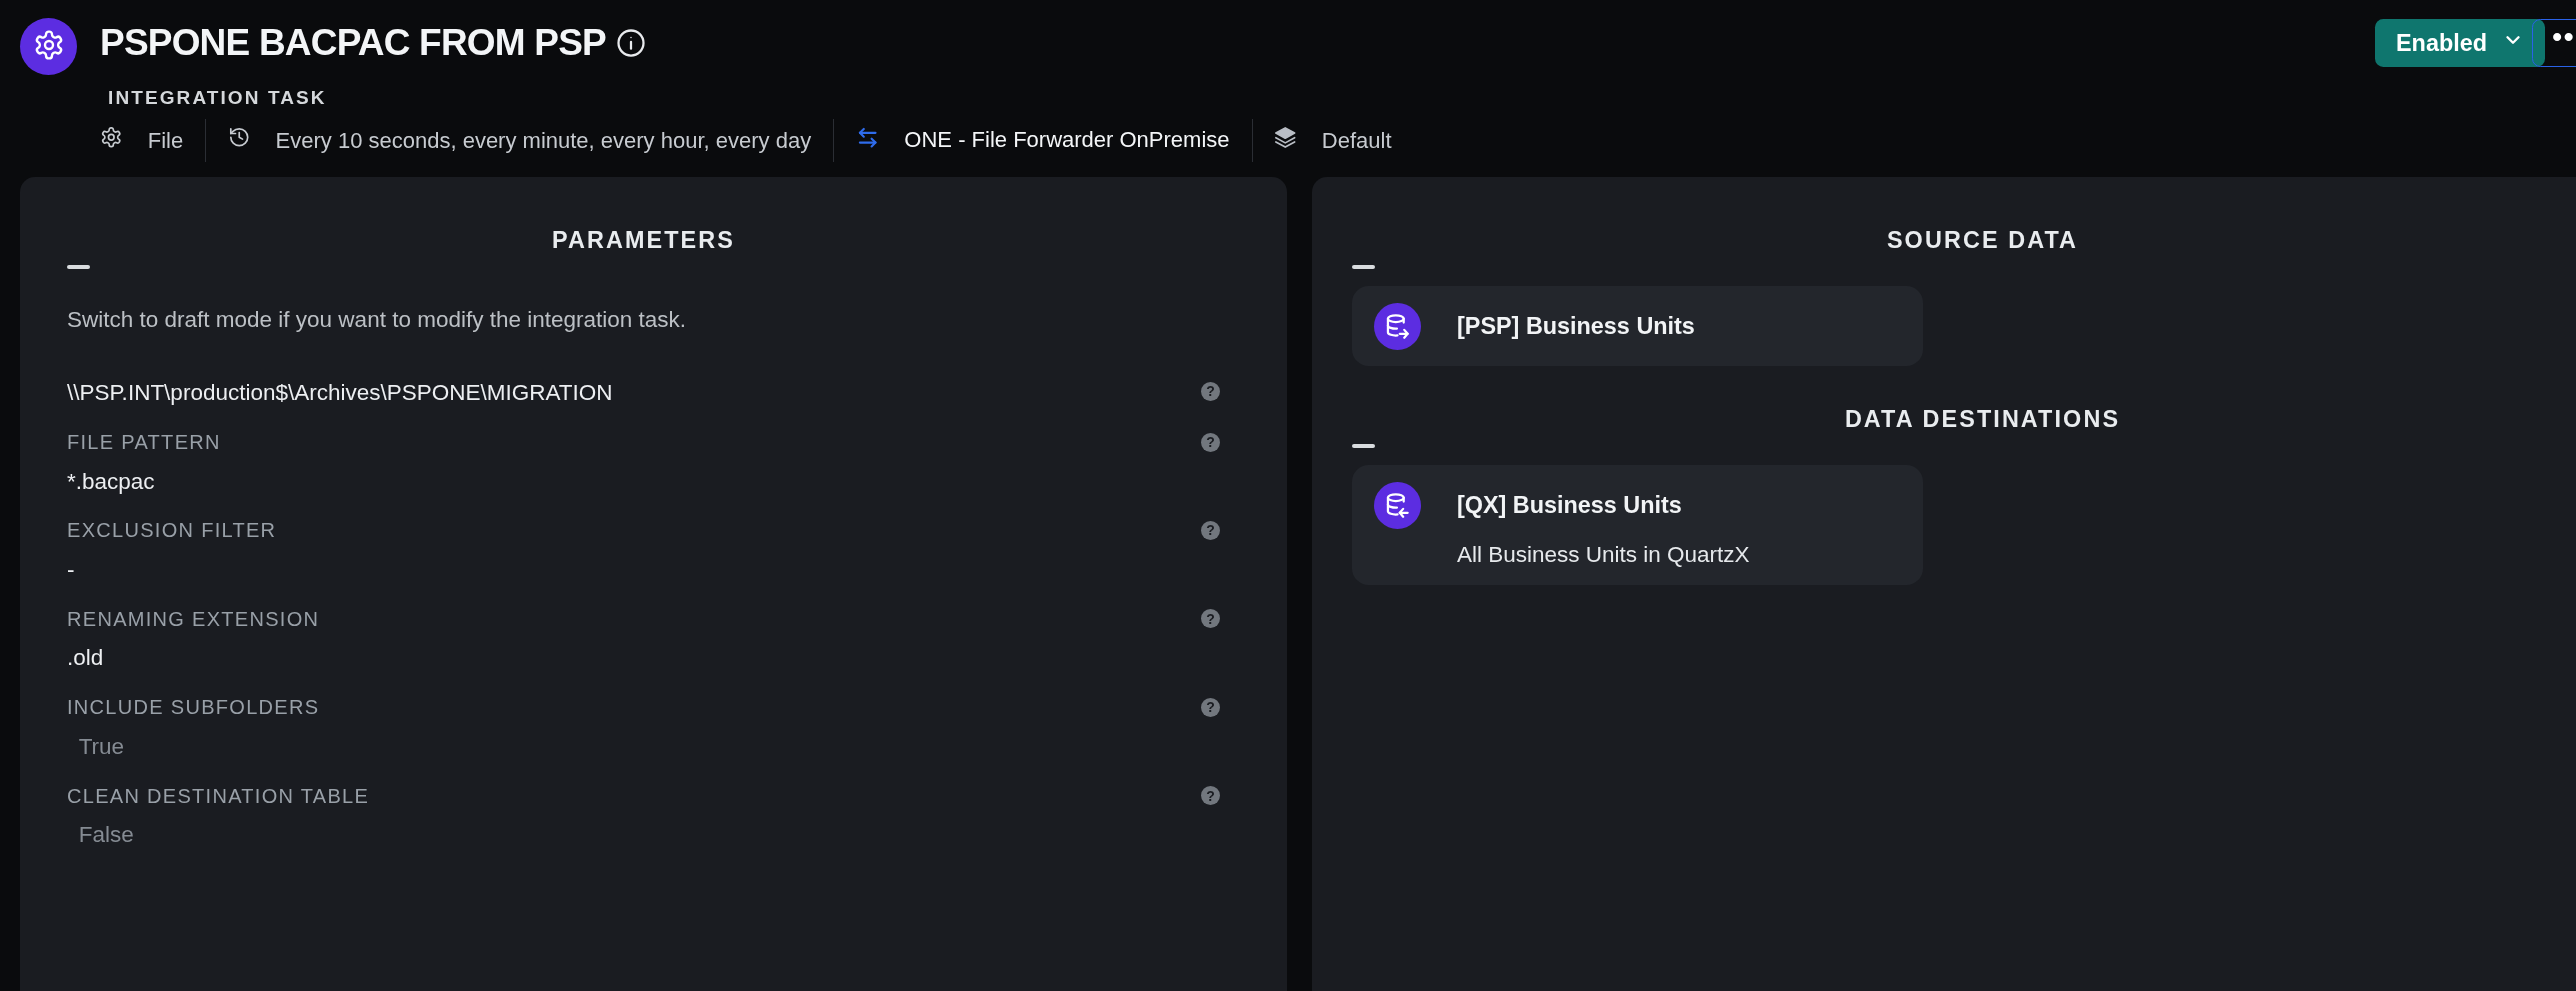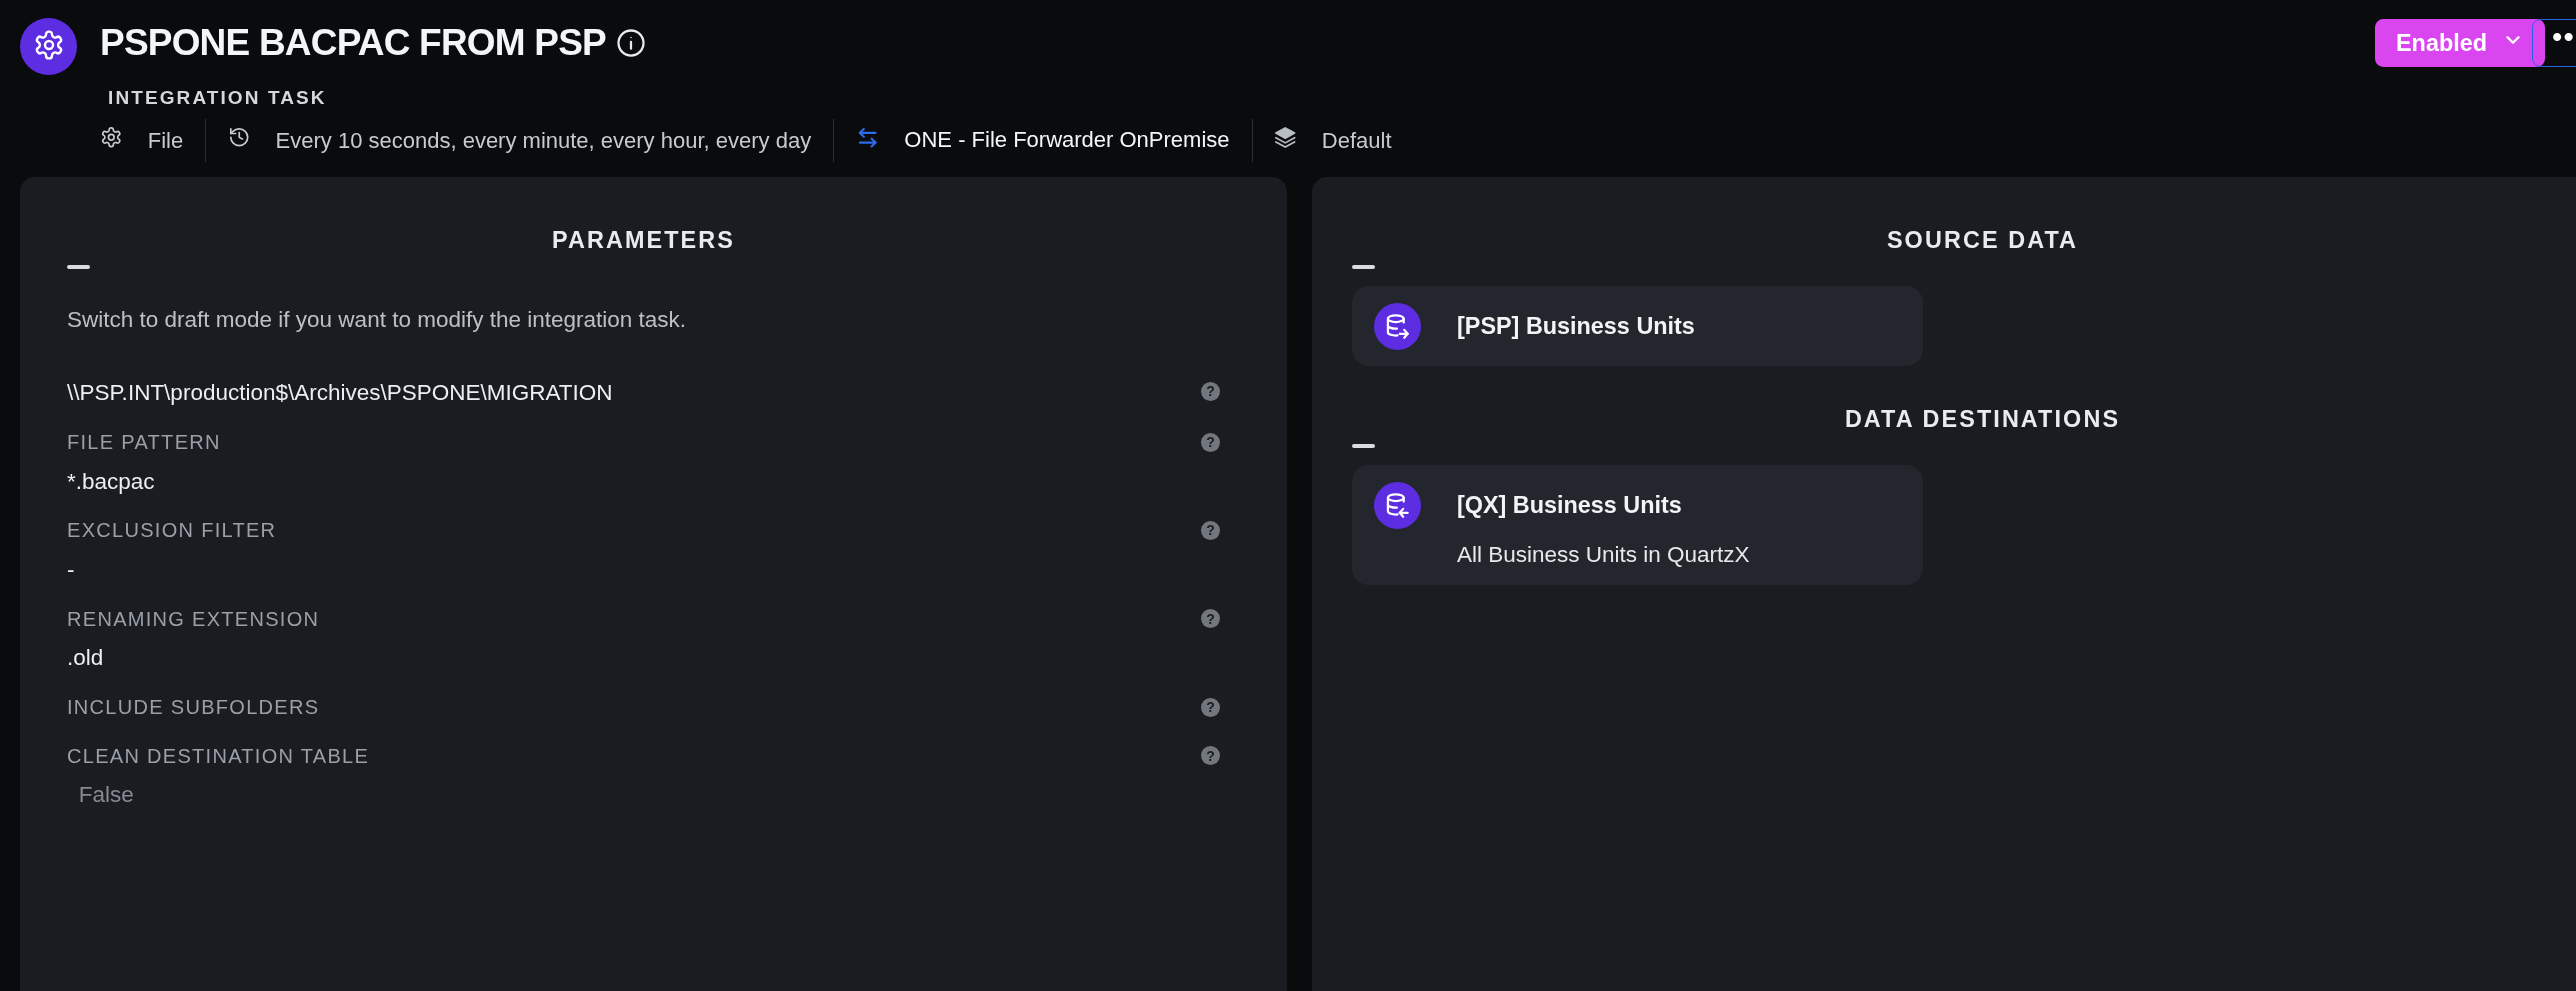--- a/index.html
+++ b/index.html
@@ -37,21 +37,21 @@
   .toolbar-item {
     display:flex; align-items:center; gap:25px;
     padding:0 22px; font-size:22px; color:#c7cbd0; white-space:nowrap;
   }
   .toolbar-item:first-child { padding-left:13.3px; }
   .toolbar-item.highlight { color:#f4f6f8; }
   .toolbar-divider { width:0.8px; height:43px; background:#2b2e34; }
 
   .status-btn {
     position:absolute; left:2375px; top:19px; height:48px;
-    background:#d946ef; border:none; border-radius:8.3px;
+    background:#0f766e; border:none; border-radius:8.3px;
     display:flex; align-items:center; gap:15px; padding:0 21px;
     font-size:23.4px; font-weight:700; color:#ffffff; cursor:pointer;
     font-family:"Liberation Sans", sans-serif;
   }
   .more-btn {
     position:absolute; left:2532px; top:19px; width:75px; height:48px;
     background:transparent; border:1.7px solid #2a62e8; border-radius:8.3px;
     color:#ffffff; font-size:28px; font-weight:700; letter-spacing:1.7px;
     display:flex; align-items:center; justify-content:center; cursor:pointer;
     line-height:16.7px; padding-bottom:11.7px;
@@ -228,20 +228,21 @@
       </div>
 
       <div class="field">
         <div class="field-label">RENAMING EXTENSION</div>
         <div class="field-value">.old</div>
         <div class="help-icon">?</div>
       </div>
 
       <div class="field">
         <div class="field-label">INCLUDE SUBFOLDERS</div>
+        <div class="field-value muted indent">True</div>
         <div class="help-icon">?</div>
       </div>
 
       <div class="field">
         <div class="field-label">CLEAN DESTINATION TABLE</div>
         <div class="field-value muted indent">False</div>
         <div class="help-icon">?</div>
       </div>
 
     </div>

